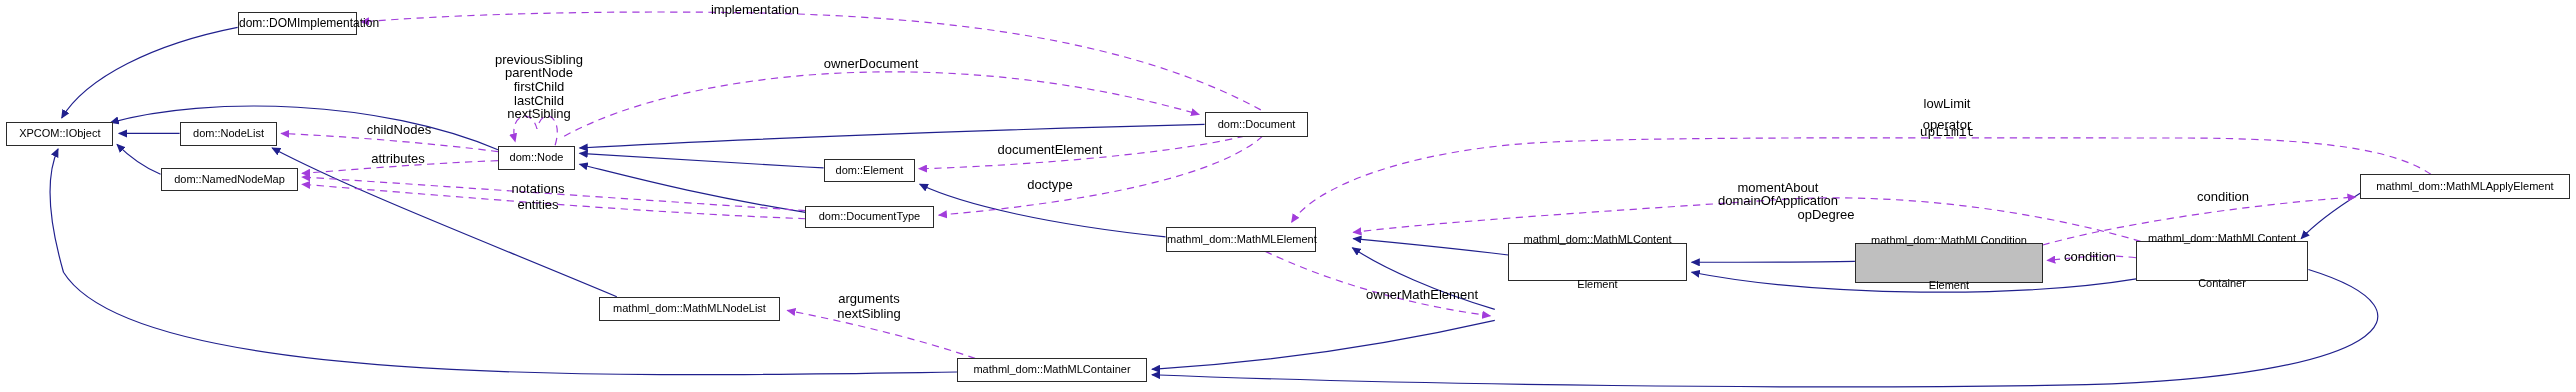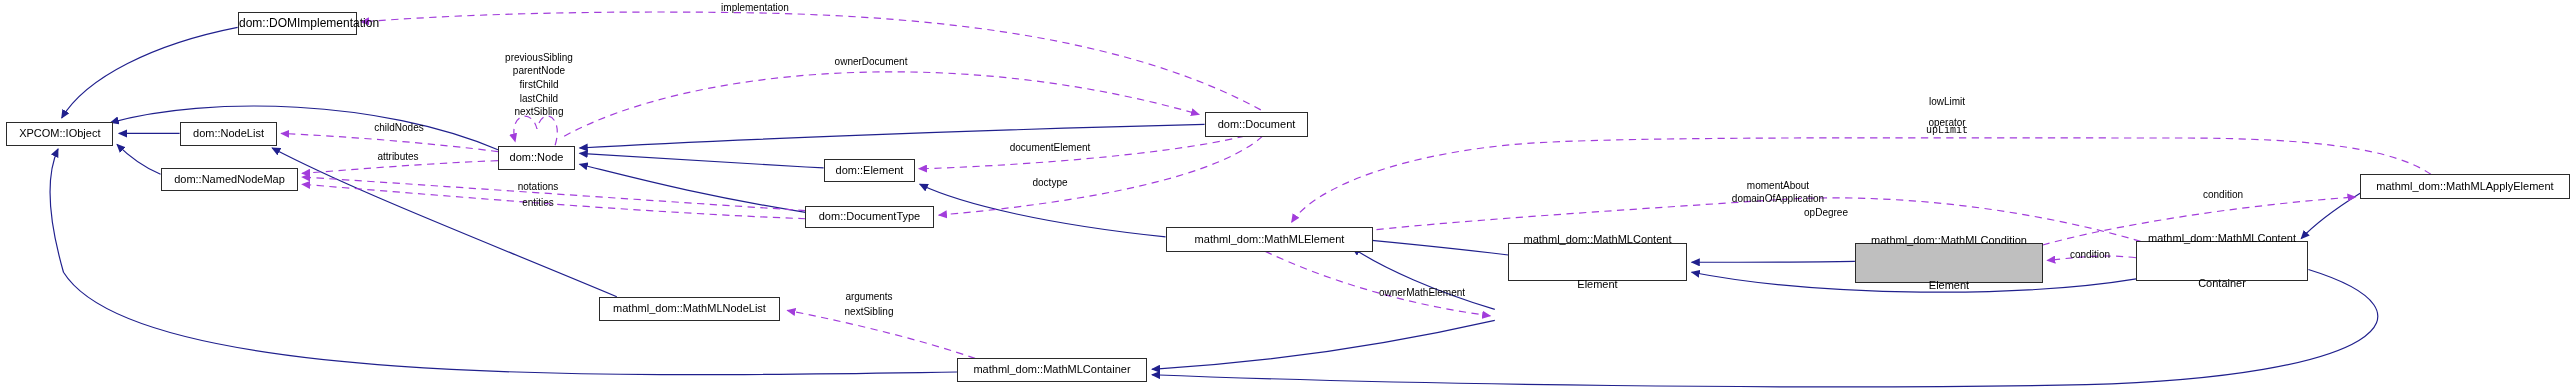--- a/index.html
+++ b/index.html
@@ -3,21 +3,21 @@
 <meta charset="utf-8">
 <style>
   html,body{margin:0;padding:0;background:#ffffff;}
   #canvas{position:relative;width:2576px;height:393px;background:#ffffff;overflow:hidden;
           font-family:"Liberation Sans",sans-serif;}
   #edges{position:absolute;left:0;top:0;width:2576px;height:393px;}
   .node{position:absolute;box-sizing:border-box;background:#ffffff;border:1.4px solid #2b2b2b;
         color:#000;font-size:11px;text-align:center;white-space:nowrap;z-index:2;}
   .node.two{display:flex;flex-direction:column;justify-content:center;line-height:1.32;gap:30px;}
   .node.hl{background:#bfbfbf;border-width:1.8px;}
-  .elabel{position:absolute;transform:translateX(-50%);color:#000;font-size:10px;
+  .elabel{position:absolute;transform:translateX(-50%);color:#000;font-size:13px;
           white-space:nowrap;z-index:3;}
 </style>
 </head>
 <body>
 
 <div id="canvas">
 
   <svg id="edges" viewBox="0 0 2840 433">
     <defs>
       <marker id="mI" markerWidth="11" markerHeight="9" refX="9" refY="4.5" orient="auto" markerUnits="userSpaceOnUse">
@@ -76,21 +76,21 @@
   <div class="node" style="left:161px;top:168px;width:137px;height:23px;line-height:20px;">dom::NamedNodeMap</div>
 
   <div class="node" style="left:498px;top:146px;width:77px;height:23.6px;line-height:21px;">dom::Node</div>
 
   <div class="node" style="left:824px;top:159px;width:91px;height:23px;line-height:20px;">dom::Element</div>
 
   <div class="node" style="left:805px;top:206px;width:129px;height:22px;line-height:19px;">dom::DocumentType</div>
 
   <div class="node" style="left:1205px;top:112px;width:103px;height:24.5px;line-height:22px;">dom::Document</div>
 
-  <div class="node" style="left:1166px;top:227px;width:207px;height:24.5px;line-height:22px;">mathml_dom::MathMLElement</div>
+  <div class="node" style="left:1166px;top:227px;width:150px;height:24.5px;line-height:22px;">mathml_dom::MathMLElement</div>
 
   <div class="node" style="left:599px;top:297px;width:181px;height:23.6px;line-height:21px;">mathml_dom::MathMLNodeList</div>
 
   <div class="node" style="left:957px;top:358px;width:190px;height:23.6px;line-height:21px;">mathml_dom::MathMLContainer</div>
 
 
   <div class="node two" style="left:1508px;top:243px;width:179px;height:38px;">
     <span>mathml_dom::MathMLContent</span>
     <span>Element</span>
   </div>

